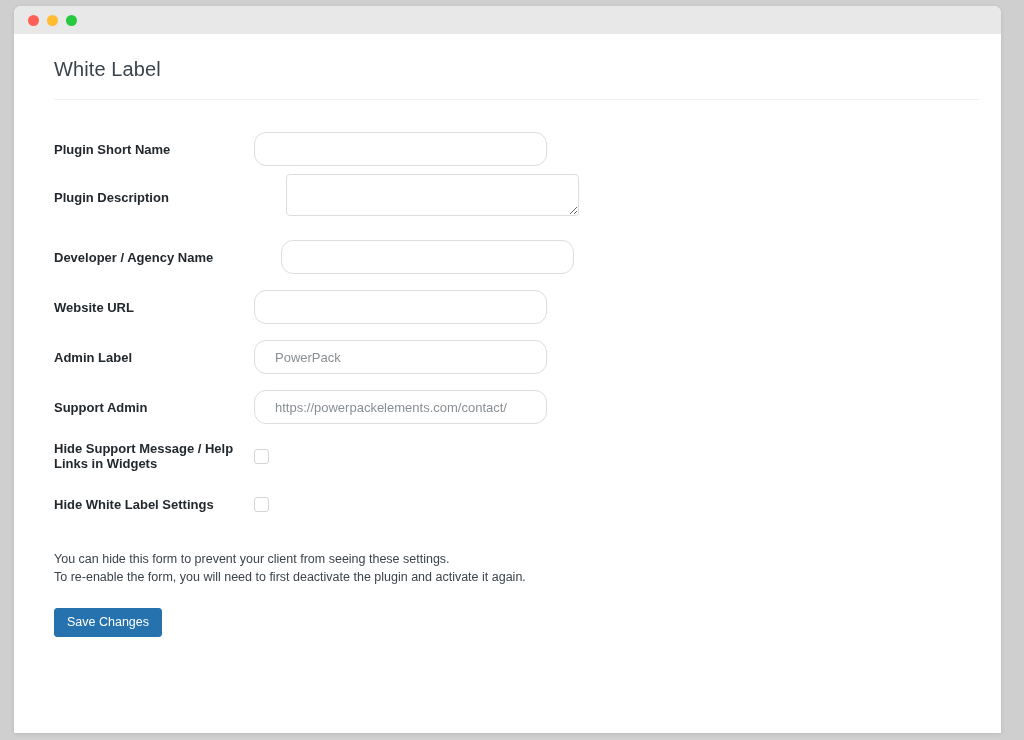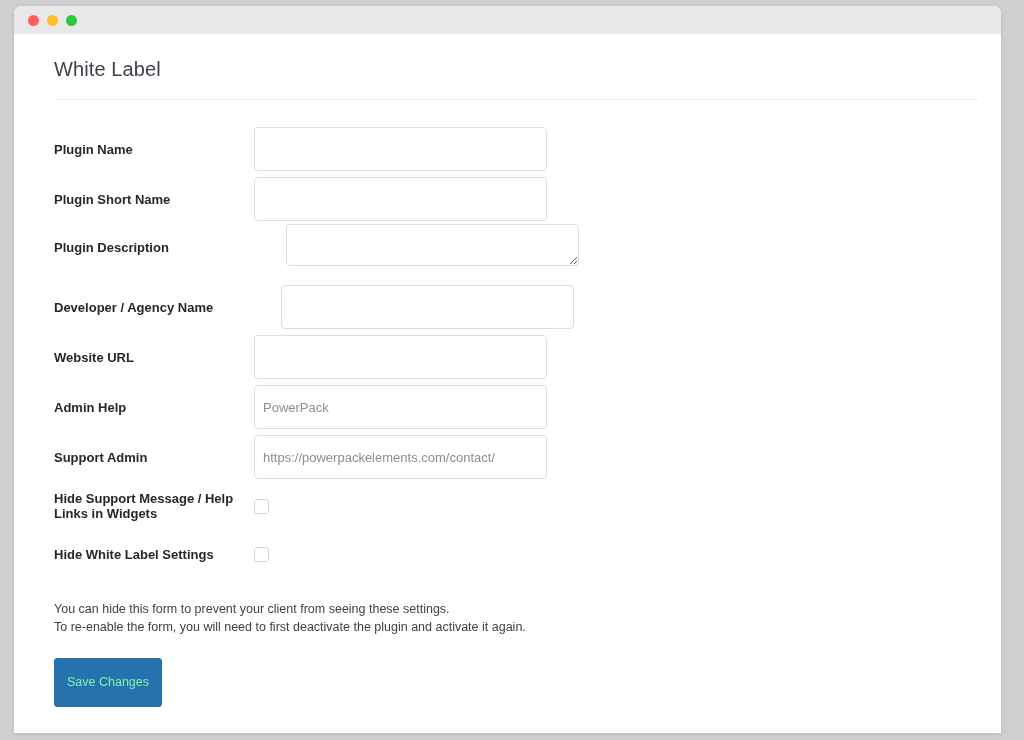--- a/index.html
+++ b/index.html
@@ -93,26 +93,26 @@
     line-height: 15px;
     padding-right: 10px;
     box-sizing: border-box;
   }
   .row-textarea .form-label { padding-top: 16px; }
 
   .field-wrap { flex: 1; }
 
   input.text-field {
     width: 293px;
-    height: 44px;
+    height: 34px;
     box-sizing: border-box;
     border: 1px solid #ddd;
-    border-radius: 4px;
+    border-radius: 12px;
     background: #fff;
-    padding: 0 8px;
+    padding: 0 20px;
     font-family: "Liberation Sans", sans-serif;
     font-size: 13px;
     color: #32373c;
     outline: none;
   }
   input.text-field::placeholder {
     color: #8a8f94;
     opacity: 1;
   }
 
@@ -153,24 +153,24 @@
     line-height: 18px;
     padding: 22px 0 0 0;
   }
   .help-text div { white-space: nowrap; }
 
   .save-button {
     margin-top: 22px;
     background: #2572ae;
     border: 1px solid #2572ae;
     border-radius: 3px;
-    color: #86efac;
+    color: #ffffff;
     font-family: "Liberation Sans", sans-serif;
     font-size: 12.5px;
-    padding: 16px 12px;
+    padding: 6px 12px;
     cursor: pointer;
     line-height: 15px;
   }
 </style>
 </head>
 <body>
 
 <div class="window">
 
   <div class="titlebar">
@@ -179,26 +179,20 @@
     <span class="dot dot-max"></span>
   </div>
 
   <div class="page">
 
     <h1 class="page-title">White Label</h1>
     <div class="title-divider"></div>
 
     <div class="form">
 
-      <div class="form-row row-name">
-        <div class="form-label">Plugin Name</div>
-        <div class="field-wrap">
-          <input class="text-field" type="text" placeholder="" style="">
-        </div>
-      </div>
 
       <div class="form-row row-name">
         <div class="form-label">Plugin Short Name</div>
         <div class="field-wrap">
           <input class="text-field" type="text" placeholder="" style="">
         </div>
       </div>
 
       <div class="form-row row-textarea">
         <div class="form-label">Plugin Description</div>
@@ -215,21 +209,21 @@
       </div>
 
       <div class="form-row row-name">
         <div class="form-label">Website URL</div>
         <div class="field-wrap">
           <input class="text-field" type="text" placeholder="" style="">
         </div>
       </div>
 
       <div class="form-row row-name">
-        <div class="form-label">Admin Help</div>
+        <div class="form-label">Admin Label</div>
         <div class="field-wrap">
           <input class="text-field" type="text" placeholder="PowerPack" style="">
         </div>
       </div>
 
       <div class="form-row row-name">
         <div class="form-label">Support Admin</div>
         <div class="field-wrap">
           <input class="text-field" type="text" placeholder="https://powerpackelements.com/contact/" style="">
         </div>

